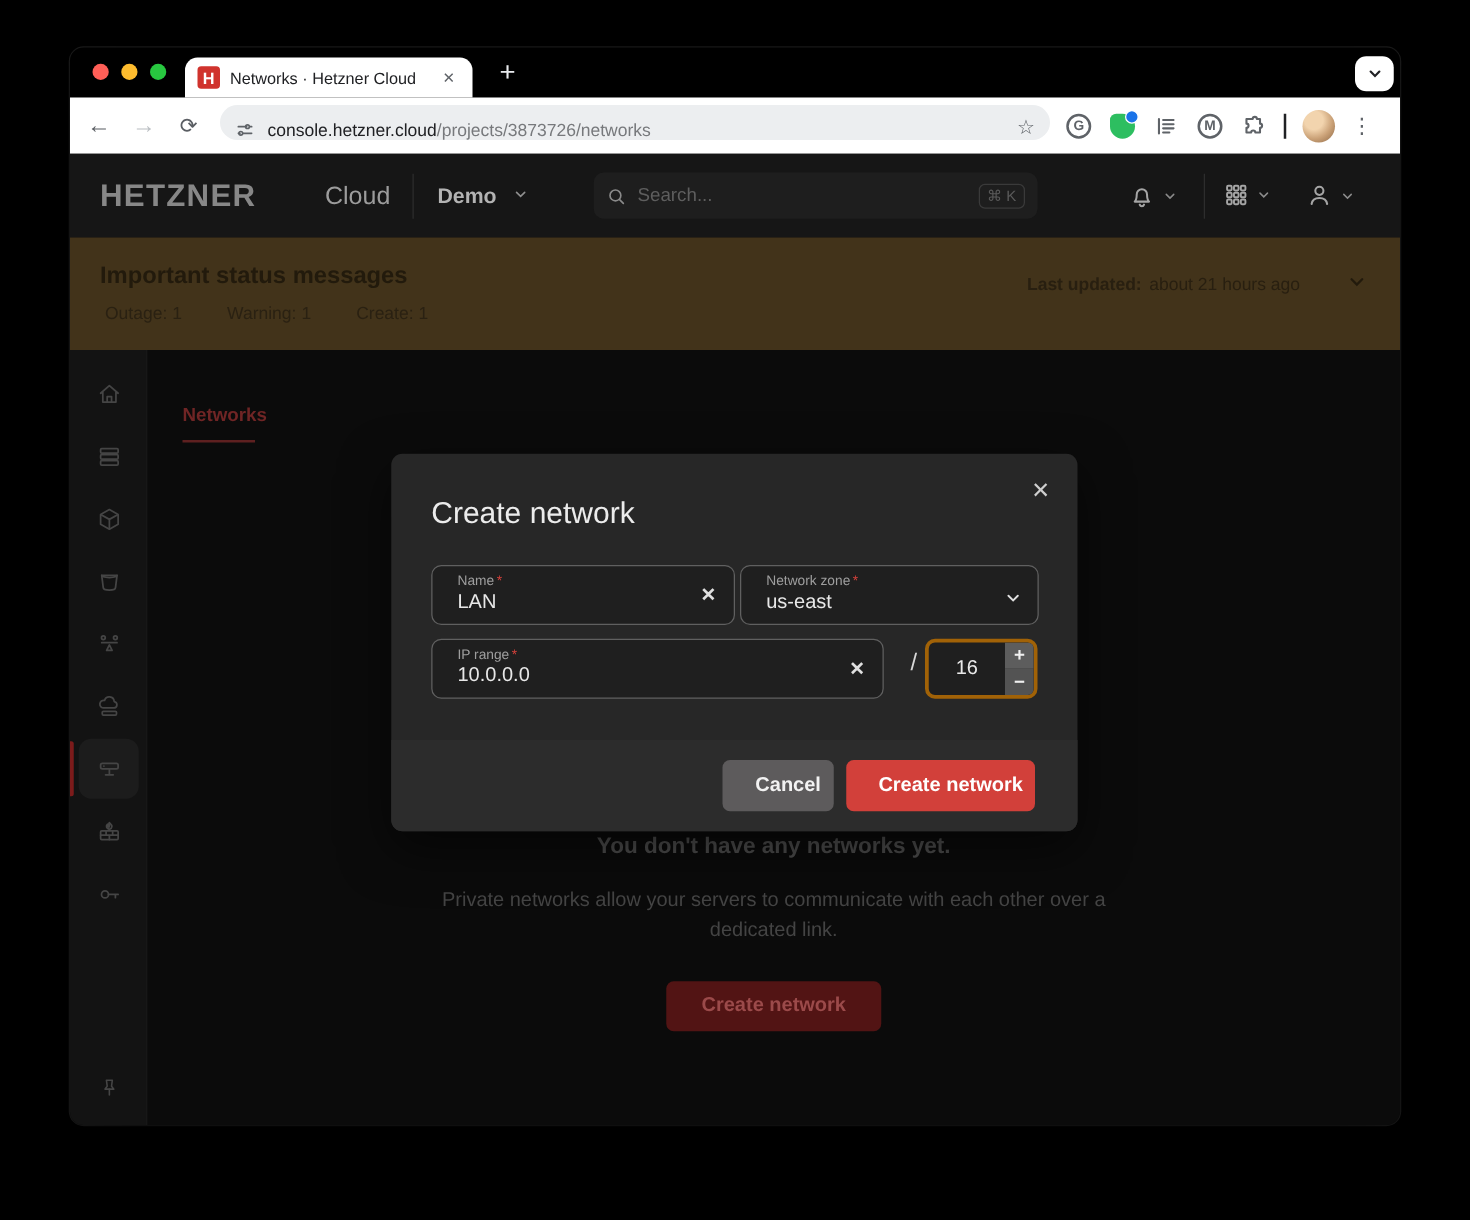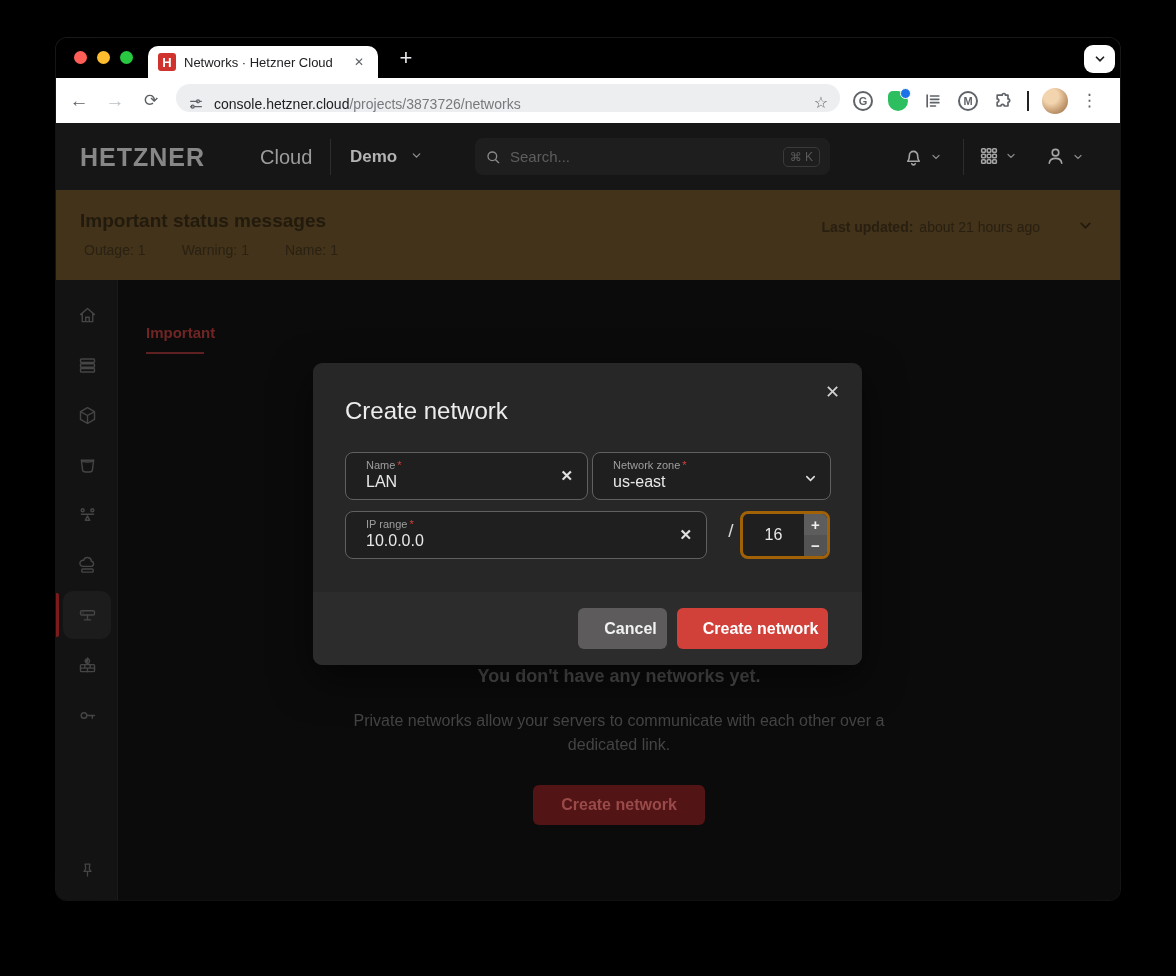--- a/index.html
+++ b/index.html
@@ -240,21 +240,21 @@
           <path d="M6 9l6 6 6-6"></path>
         </svg>
     </div>
   </div>
 
   <div class="banner">
     <div class="banner-title">Important status messages</div>
     <div class="banner-stats">
       <div class="banner-stat"><span>Outage:</span><span>1</span></div>
       <div class="banner-stat"><span>Warning:</span><span>1</span></div>
-      <div class="banner-stat"><span>Name:</span><span>1</span></div>
+      <div class="banner-stat"><span>Create:</span><span>1</span></div>
     </div>
     <div class="banner-updated"><span>Last updated:</span><span class="val">about 21 hours ago</span></div>
     <svg class="banner-chev" width="17" height="17" viewBox="0 0 24 24" fill="none" stroke="#221a0c" stroke-width="2.6" stroke-linecap="round">
         <path d="M6 9l6 6 6-6"></path>
       </svg>
   </div>
 
   <div class="app-body">
     <div class="sidebar">
       <div class="side-item" style="top:15px;">
@@ -318,21 +318,21 @@
       </div>
       <div class="side-item" style="top:570px;">
         <svg width="19" height="19" viewBox="0 0 24 24" fill="none" stroke-width="1.6" stroke-linecap="round" stroke-linejoin="round">
             <path d="M9 4h6l-.8 6 2.3 3H7.5l2.3-3L9 4z"></path>
             <path d="M12 13v6"></path>
           </svg>
       </div>
     </div>
 
     <div class="content">
-      <div class="page-tab">Important</div>
+      <div class="page-tab">Networks</div>
       <div class="page-tab-line"></div>
       <div class="empty">
         <div class="empty-title">You don't have any networks yet.</div>
         <div class="empty-desc">Private networks allow your servers to communicate with each other over a dedicated link.</div>
         <button class="empty-btn">Create network</button>
       </div>
     </div>
   </div>
 
   <div class="modal">

